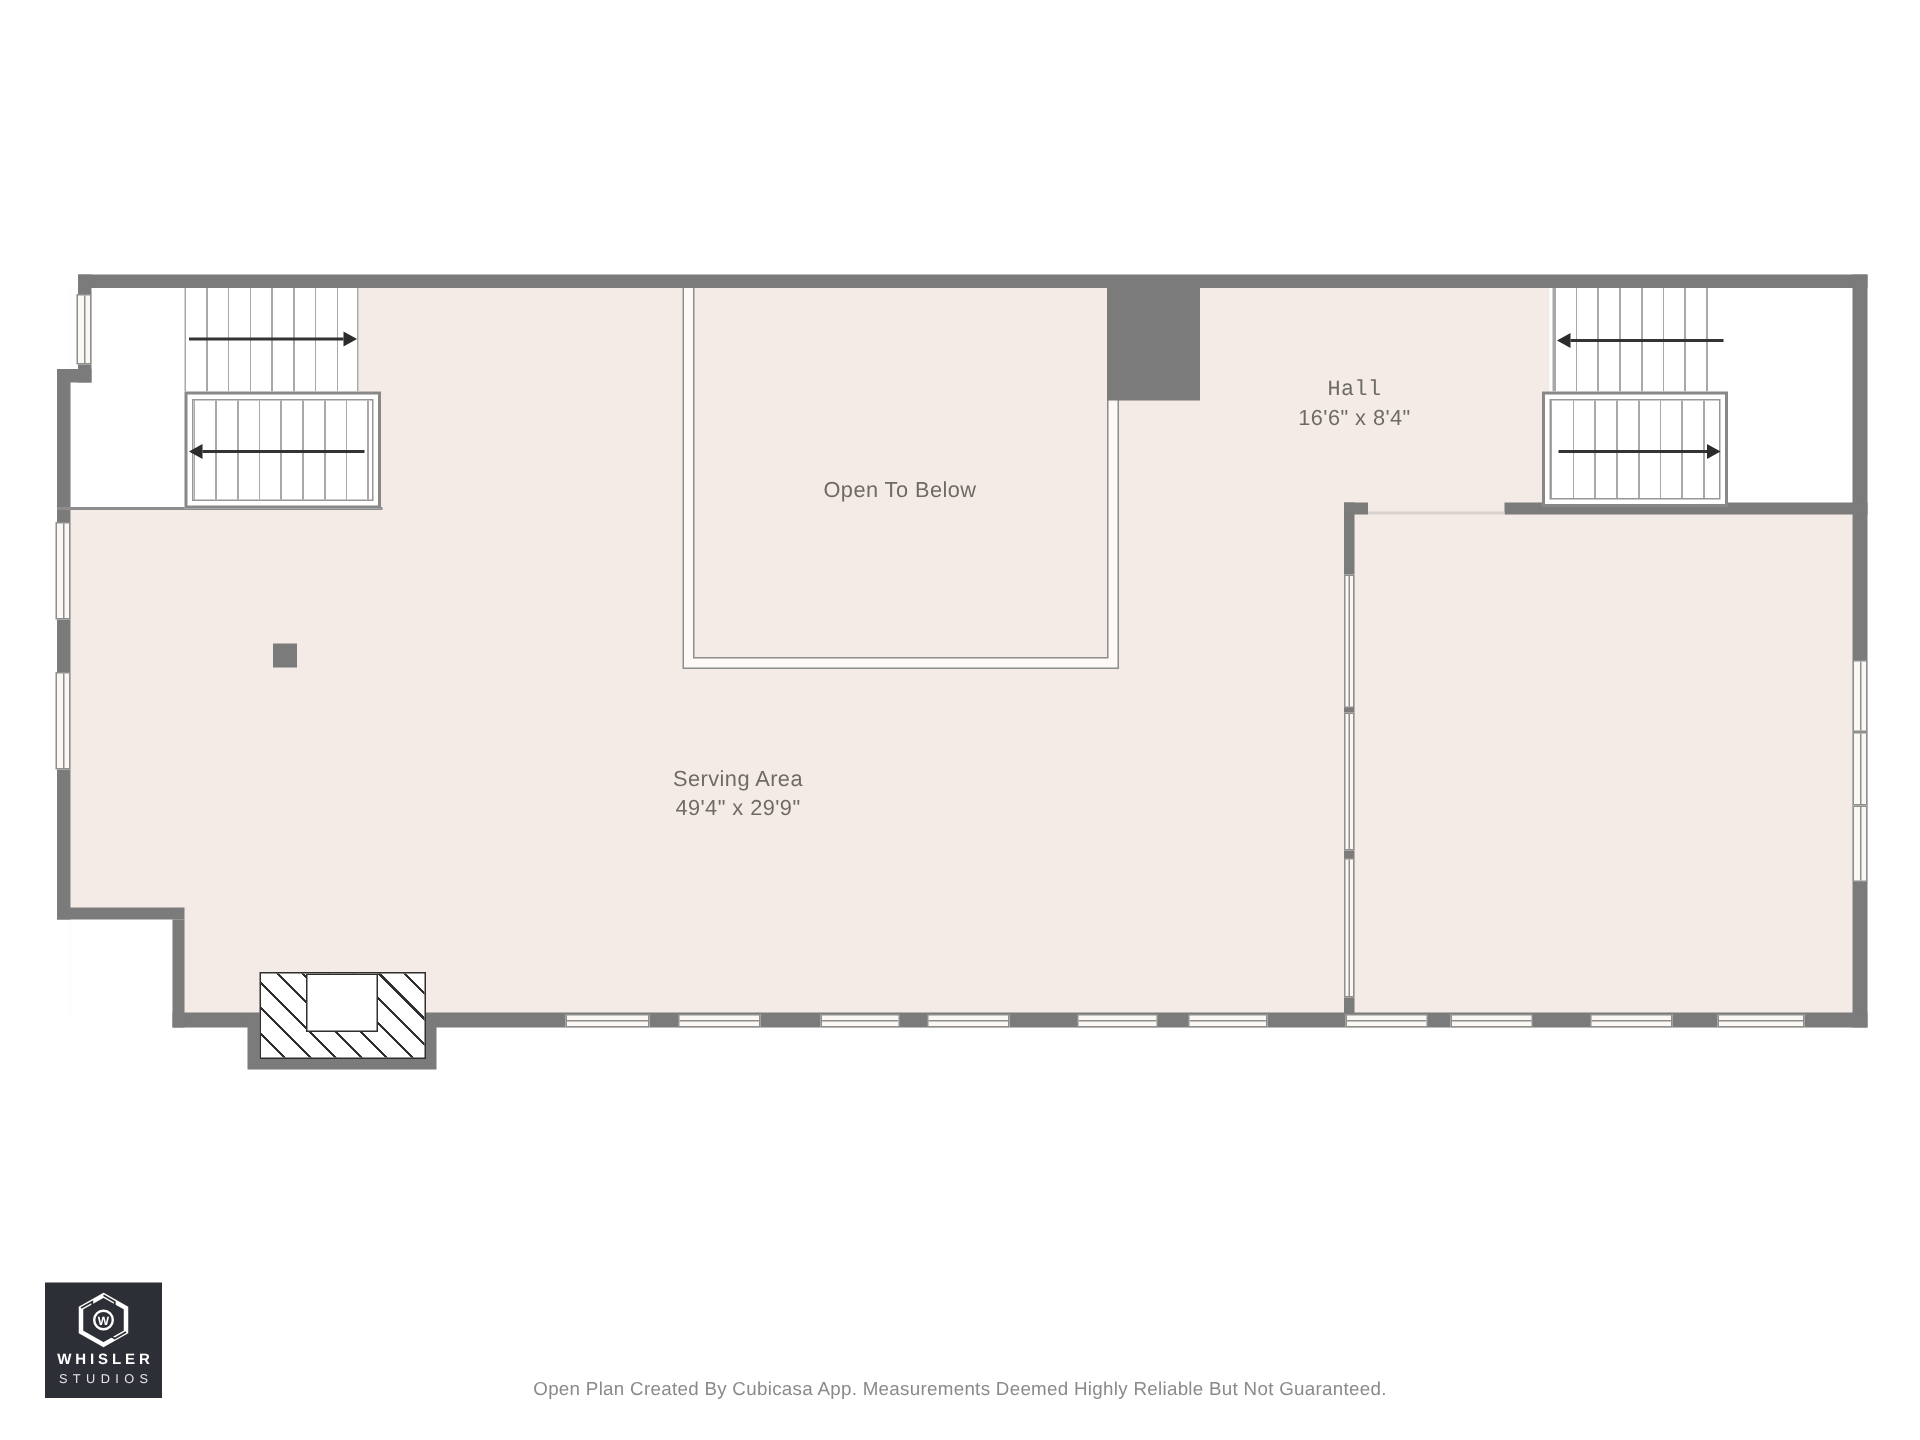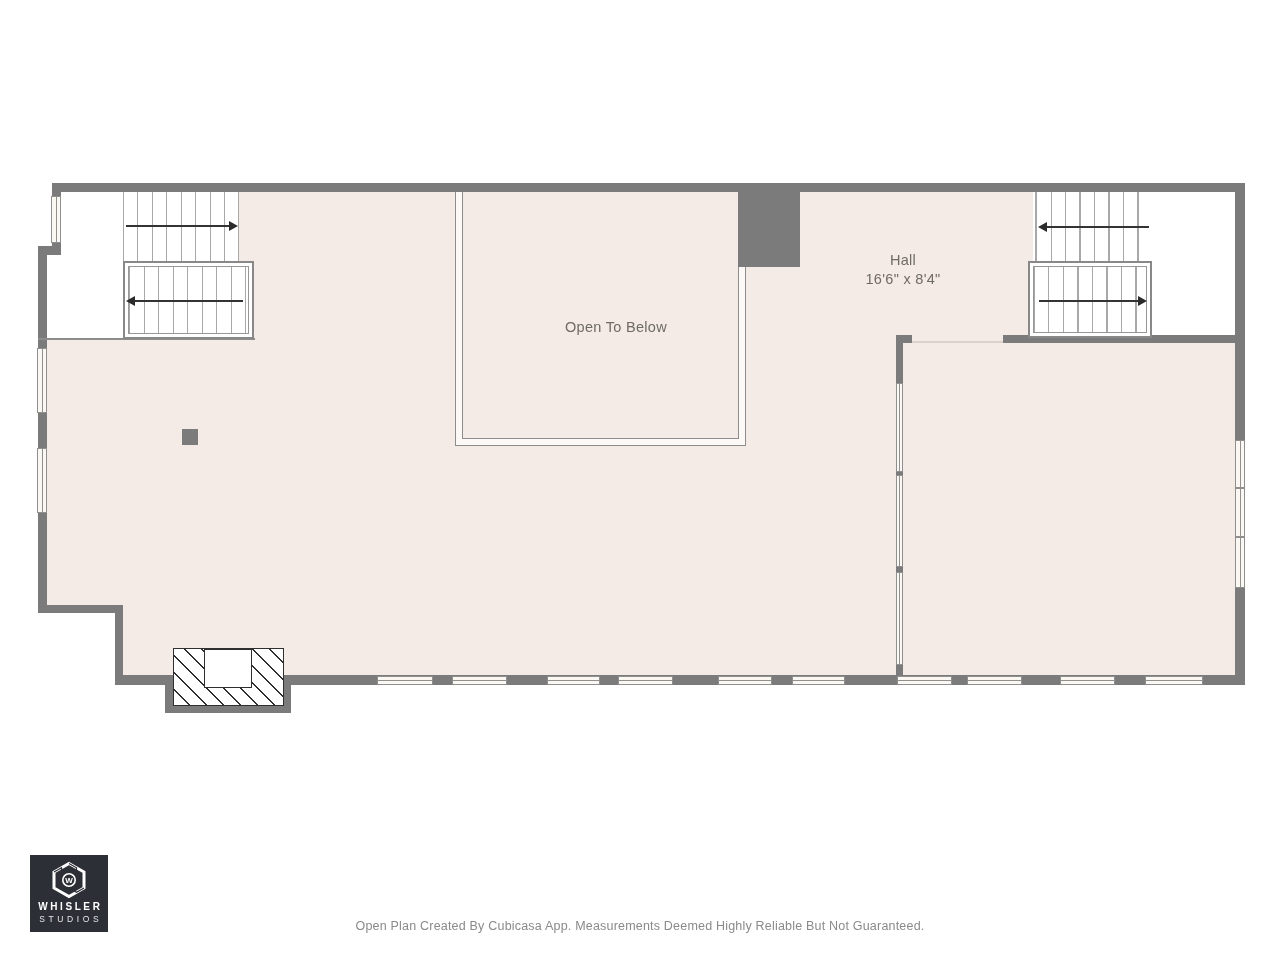--- a/index.html
+++ b/index.html
@@ -38,27 +38,31 @@
     display:flex;flex-direction:column;align-items:center;z-index:20;}
   #logo svg{margin-top:6px;}
   .logo-name{color:#ffffff;font-size:10px;font-weight:bold;letter-spacing:2.6px;margin-top:2px;text-indent:2.6px;}
   .logo-sub{color:#e6e6e6;font-size:8.5px;letter-spacing:3.6px;margin-top:2px;text-indent:3.6px;}
 </style>
 </head>
 <body>
 
 <div id="canvas">
   <div id="plan">
-    <div class="room-label" style="left:476px;top:318px;width:280px;">Open To Below</div>
+    <div class="room-label" style="left:460px;top:318px;width:280px;">Open To Below</div>
 
     <div class="room-label" style="left:803px;top:251px;width:200px;">
-      <div style="position:static;">Hall</div>
+      <div style="position:static;font-family:Liberation Mono, monospace;">Hall</div>
       <div style="position:static;">16'6" x 8'4"</div>
     </div>
 
+    <div class="room-label" style="left:392px;top:511px;width:200px;">
+      <div style="position:static;">Serving Area</div>
+      <div style="position:static;">49'4" x 29'9"</div>
+    </div>
 
   <div class="floor" style="left: 47px; top: 192px; width: 1188px; height: 484px;"></div>
       <div class="white" style="left: 47px; top: 192px; width: 192px; height: 148px;"></div>
       <div class="white" style="left: 1033px; top: 192px; width: 202px; height: 145px;"></div>
       <div class="white" style="left: 47px; top: 605px; width: 68px; height: 71px;"></div>
       <div class="otb-outer" style="left: 455px; top: 190px; width: 291px; height: 256px;"></div>
       <div class="otb-inner" style="left: 462px; top: 190px; width: 277px; height: 249px;"></div>
       <div class="wall" style="left: 738px; top: 192px; width: 62px; height: 75px;"></div>
       <div class="wall" style="left: 182px; top: 429px; width: 16px; height: 16px;"></div>
       <div class="wall" style="left: 52px; top: 183px; width: 1193px; height: 9px;"></div>

